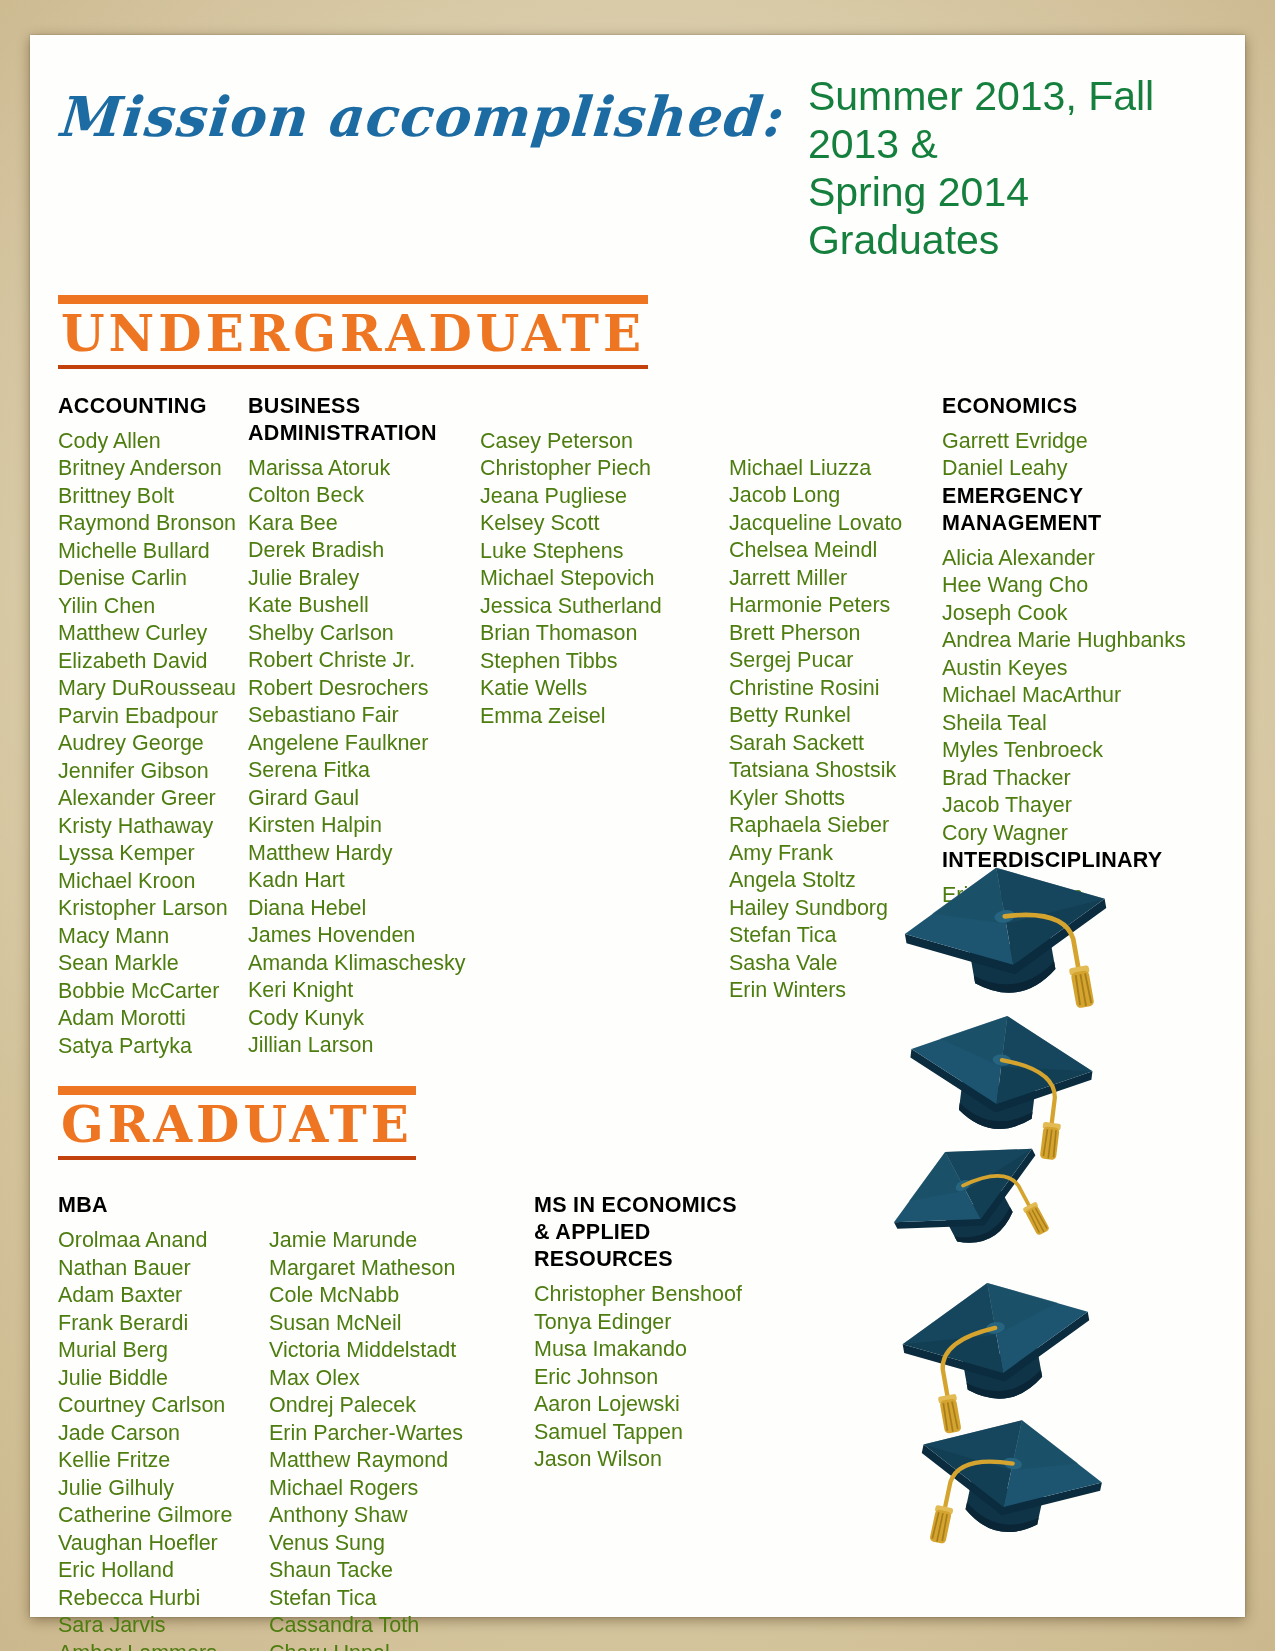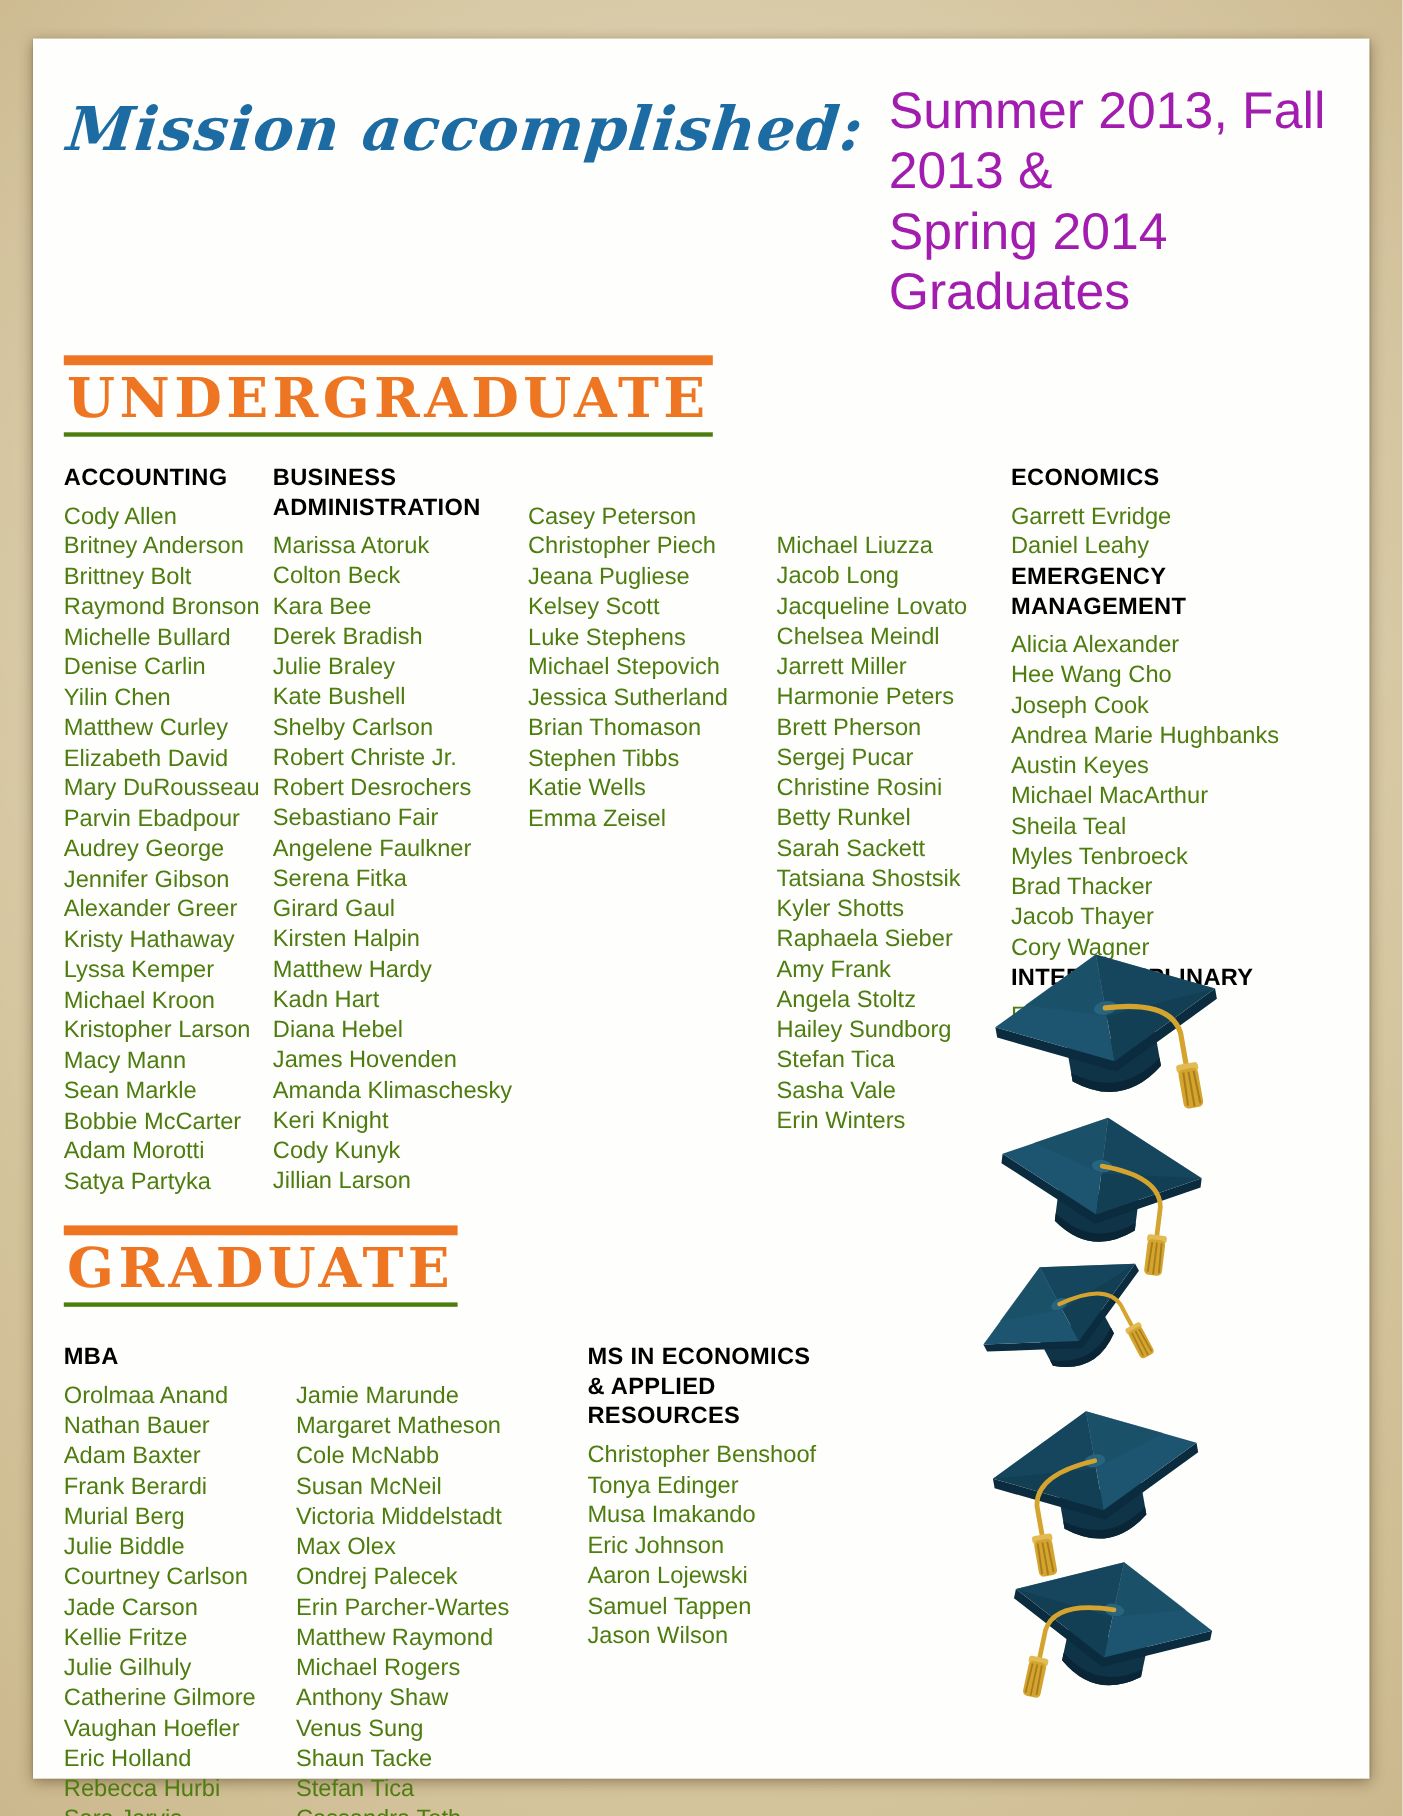--- a/index.html
+++ b/index.html
@@ -17,35 +17,35 @@
     box-shadow:0 3px 12px rgba(60,40,10,0.45), 0 0 2px rgba(0,0,0,0.25);
   }
   .header{display:flex;align-items:flex-start;gap:26px;}
   .script-title{
     font-family:"DejaVu Serif", serif;font-style:italic;font-weight:700;
     font-size:55px;line-height:1.1;color:#1c6ca3;letter-spacing:1px;
     transform:skewX(-6deg);transform-origin:left bottom;white-space:nowrap;
     margin-top:14px;
   }
   .subtitle{
-    font-size:47px;line-height:1.17;color:#a21caf;font-weight:400;letter-spacing:0px;
+    font-size:41px;line-height:1.17;color:#15803d;font-weight:400;letter-spacing:0px;
   }
   .stamp-wrap{margin-top:30px;}
   .stamp-wrap.grad{margin-top:26px;}
   .stamp{
     display:inline-block;
     font-family:"DejaVu Serif", serif;font-weight:700;
     font-size:50px;line-height:1;color:#ee7623;letter-spacing:4px;
-    border-top:9px solid #ee7623;border-bottom:4px solid #4d7c0f;
+    border-top:9px solid #ee7623;border-bottom:4px solid #c2410c;
     padding:5px 3px 6px 3px;
     text-transform:uppercase;
   }
   .cols{display:flex;align-items:flex-start;margin-top:24px;}
   .col{flex:none;}
-  .u1{width:190px;} .u2{width:226px;} .u3{width:232px;} .u4{width:213px;} .u5{width:300px;}
+  .u1{width:190px;} .u2{width:226px;} .u3{width:232px;} .u4{width:213px;margin-left:23px;} .u5{width:300px;}
   .g1{width:211px;} .g2{width:265px;} .g3{width:250px;}
   .col h2{
     font-size:21.5px;line-height:27px;font-weight:700;color:#000000;
     margin:0 0 8px 0;letter-spacing:0.3px;max-width:212px;text-transform:uppercase;
   }
   ul.names{list-style:none;margin:0;padding:0;
     font-size:21.5px;line-height:27.5px;color:#4d7c0f;white-space:nowrap;}
   .spacer-1{height:35px;} .spacer-2{height:62px;}
   .group + .group{}
   

